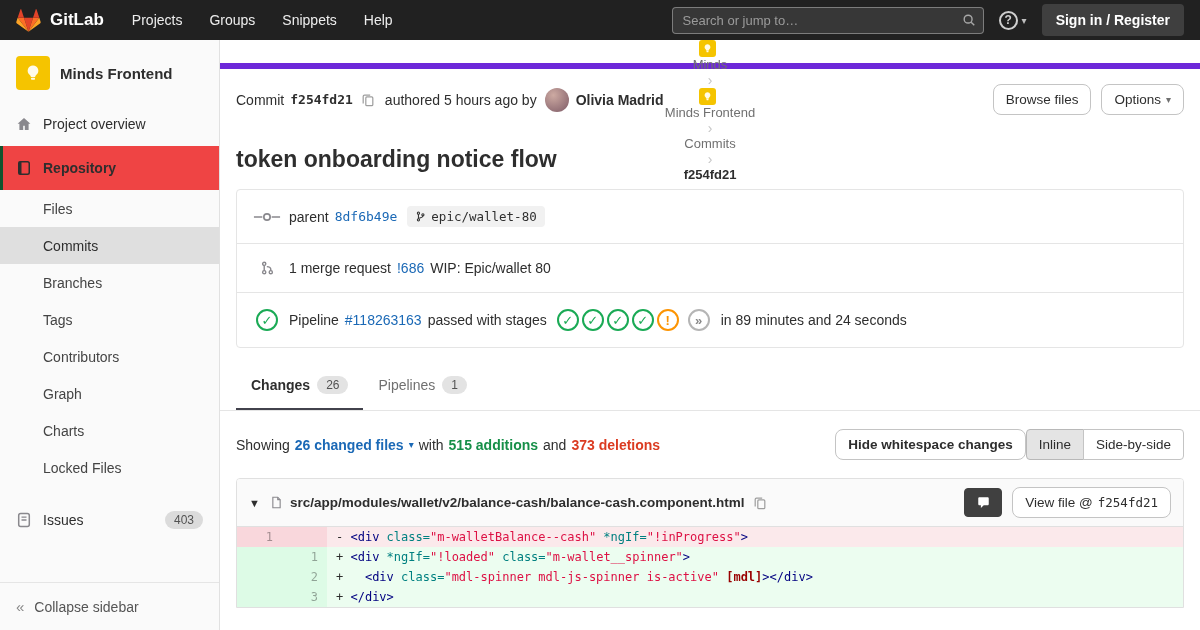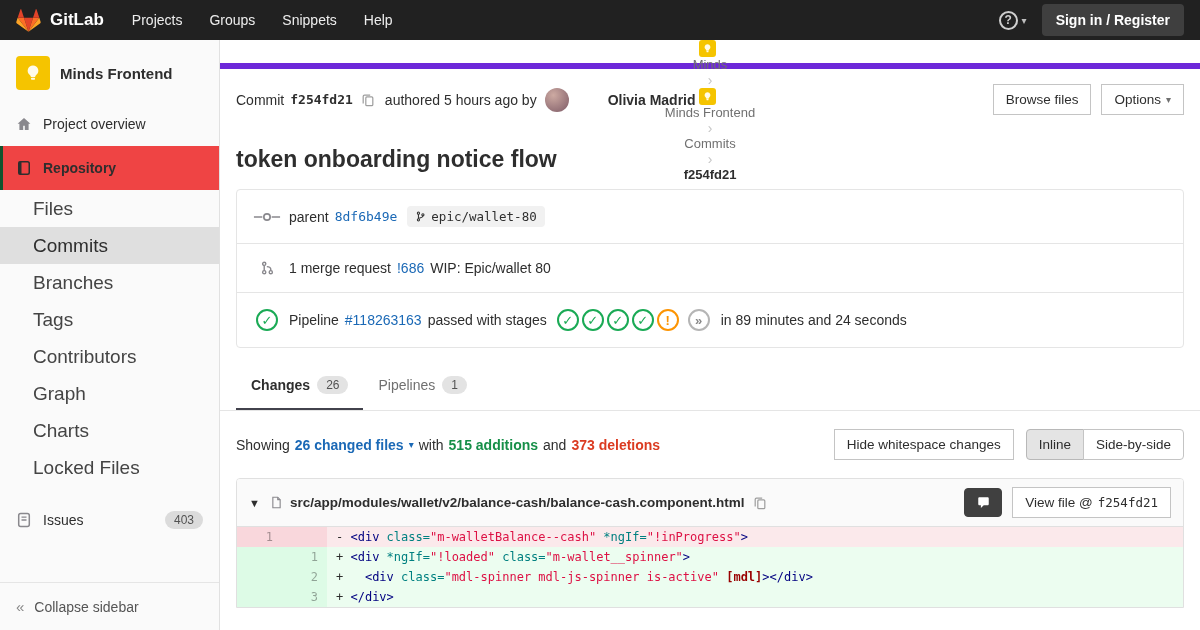--- a/index.html
+++ b/index.html
@@ -31,41 +31,41 @@
   .main { flex:1; overflow:hidden; }
 
   
   .project-head { display:flex; align-items:center; gap:10px; padding:16px 16px 12px; }
   .proj-avatar { width:34px; height:34px; border-radius:4px; background:#f5c400; display:flex; align-items:center; justify-content:center; flex-shrink:0; }
   .proj-name { font-size:15px; font-weight:bold; }
   .side-item { display:flex; align-items:center; gap:11px; height:44px; padding:0 16px; font-size:14px; color:#2e2e2e; }
   .side-item .s-icon { width:16px; display:flex; }
   .side-item.active { background:#ef4444; border-left:3px solid #14532d; padding-left:13px; font-weight:bold; }
   .sub-list { padding-bottom:12px; }
-  .sub-item { display:flex; align-items:center; height:37px; padding-left:33px; font-size:19px; color:#444; }
+  .sub-item { display:flex; align-items:center; height:37px; padding-left:43px; font-size:14px; color:#444; }
   .sub-item.active { background:#dfdfdf; color:#2e2e2e; }
   .badge { margin-left:auto; background:#dbdbdb; color:#525252; border-radius:10px; font-size:12px; padding:2px 9px; }
   .collapse-btn { position:absolute; bottom:0; left:0; right:0; height:48px; border-top:1px solid #e5e5e5; display:flex; align-items:center; gap:10px; padding:0 16px; color:#555; font-size:14px; background:#fafafa; cursor:pointer; }
   .collapse-icon { font-size:15px; color:#888; }
 
   
   .breadcrumbs { height:29px; border-bottom:6px solid #6d28d9; display:flex; align-items:center; padding:0 16px; font-size:13px; color:#707070;flex-direction:column; }
   .crumb-avatar { width:17px; height:17px; border-radius:3px; background:#f5c400; display:inline-flex; align-items:center; justify-content:center; margin-right:6px; flex-shrink:0; }
   .crumb-sep { margin:0 9px; color:#c5c5c5; font-size:14px; }
   .crumb-current { font-weight:bold; color:#2e2e2e; }
 
   
   .commit-bar { display:flex; align-items:center; padding:15px 16px; }
   .commit-bar .lbl { margin-right:6px; }
   .sha-main { font-weight:bold; font-size:13px; }
   .icon-btn { background:none; border:0; display:inline-flex; margin:0 10px 0 8px; align-items:center; }
   .author-avatar { width:24px; height:24px; border-radius:50%; margin:0 7px 0 8px; background:radial-gradient(circle at 35% 30%, #cdaaa2, #7d5a66); flex-shrink:0; }
-  .author-name { font-weight:bold;margin-left:32px; }
+  .author-name { font-weight:bold; }
   .commit-actions { margin-left:auto; display:flex; gap:10px; }
-  .btn { background:#fff; border:1px solid #c4c4c4; border-radius:0; padding:7px 12px; font-size:13.5px; color:#2e2e2e; display:inline-flex; align-items:center; gap:5px; }
+  .btn { background:#fff; border:1px solid #c4c4c4; border-radius:8px; padding:7px 12px; font-size:13.5px; color:#2e2e2e; display:inline-flex; align-items:center; gap:5px; }
   .btn.pressed { background:#e4e4e4; border-color:#b8b8b8; }
 
   h1.commit-title { font-size:23px; font-weight:bold; margin:16px; }
 
   
   .info-box { margin:0 16px 12px; border:1px solid #e5e5e5; border-radius:4px; }
   .info-row { display:flex; align-items:center; padding:16px 14px; border-bottom:1px solid #e5e5e5; font-size:14px;text-align:right; }
   .info-row:last-child { border-bottom:0; }
   .info-row > * { margin-right:6px; }
   .row-icon { width:32px; display:flex; justify-content:center; margin-right:6px; flex-shrink:0; }
@@ -85,21 +85,21 @@
   .tab .badge { margin-left:0; background:#e3e3e3; font-weight:normal; }
 
   
   .summary { display:flex; align-items:center; padding:18px 16px; }
   .summary-left { display:flex; align-items:center; gap:5px; flex-wrap:nowrap; }
   .files-dd { color:#1b69b6; font-weight:bold; display:inline-flex; align-items:center; gap:5px; }
   .files-dd .caret-glyph { color:#1b69b6; }
   .add-text { color:#168f48; font-weight:bold; }
   .del-text { color:#db3b21; font-weight:bold; }
   .summary-right { margin-left:auto; display:flex; align-items:center; }
-  .ws-btn { margin-right:12px; }
+  .ws-btn { margin-right:0;font-weight:bold; }
   .btn-group { display:inline-flex; }
   .btn-group .btn:first-child { border-radius:4px 0 0 4px; }
   .btn-group .btn:last-child { border-radius:0 4px 4px 0; margin-left:-1px; }
 
   
   .diff-card { margin:0 16px; border:1px solid #e0e0e0; border-radius:4px 4px 0 0; overflow:hidden; }
   .diff-header { display:flex; align-items:center; background:#fafafa; border-bottom:1px solid #e0e0e0; padding:8px 12px; }
   .caret-down { font-size:11px; margin-right:10px; color:#2e2e2e; cursor:pointer; }
   .file-icon { margin-right:7px; display:flex; }
   .file-path { font-weight:bold; font-size:13.5px; margin-right:8px; }
@@ -138,20 +138,29 @@
     </span>
     <span class="logo-text">GitLab</span>
   </a>
   <nav class="nav-menu">
     <a>Projects</a>
     <a>Groups</a>
     <a>Snippets</a>
     <a>Help</a>
   </nav>
   <div class="nav-right">
+    <div class="searchbox">
+      <input type="text" placeholder="Search or jump to…" style="">
+      <span class="search-icon">
+        <svg width="14" height="14" viewBox="0 0 16 16">
+            <circle cx="7" cy="7" r="4.5" fill="none" stroke="#a8a8a8" stroke-width="1.6"></circle>
+            <path d="M10.5 10.5L14 14" stroke="#a8a8a8" stroke-width="1.6"></path>
+          </svg>
+      </span>
+    </div>
     <div class="help">
       <span class="qmark">?</span>
       <span class="caret-glyph">▾</span>
     </div>
     <button class="signin">Sign in / Register</button>
   </div>
 </header>
 
 <div class="page">
 

